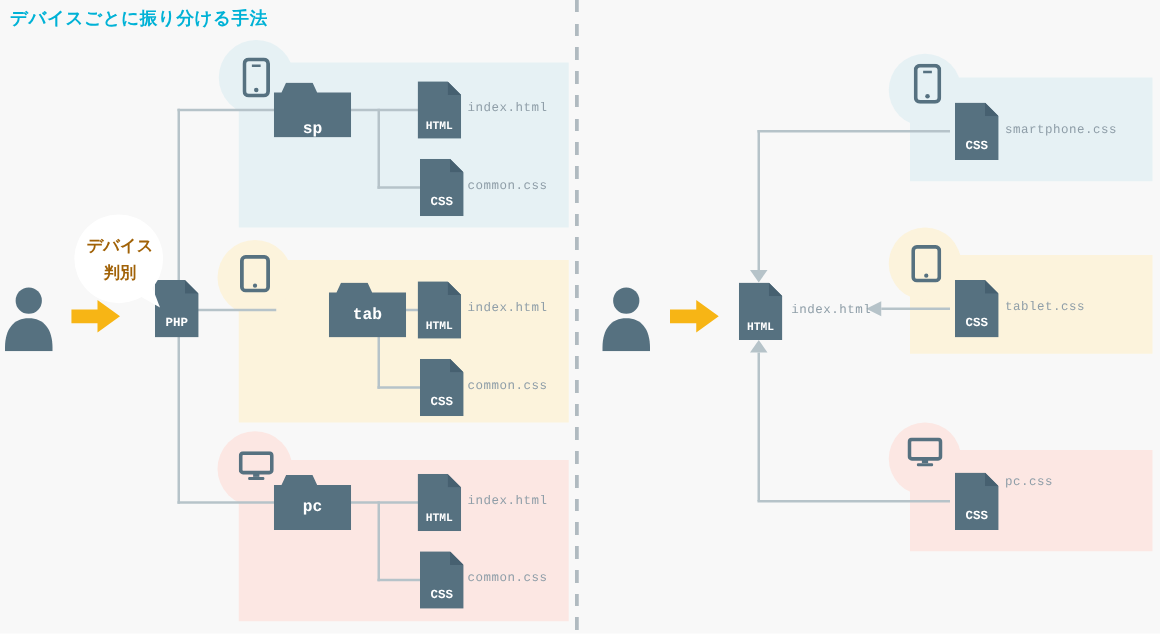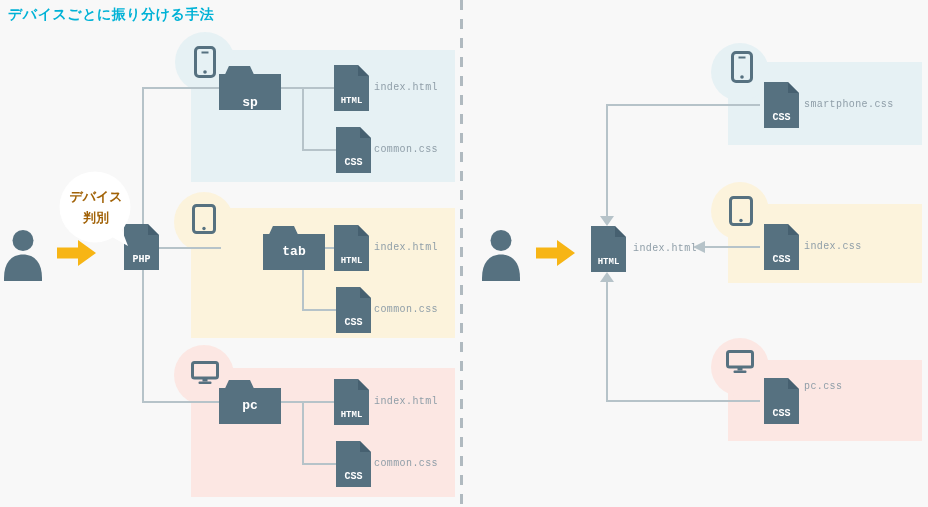--- a/index.html
+++ b/index.html
@@ -238,21 +238,21 @@
   <span class="dev" style="left:729px;top:196px;">
     <svg width="24" height="30" viewBox="0 0 24 30">
         <rect x="1.5" y="1.5" width="21" height="27" rx="3" fill="none" stroke="#567180" stroke-width="3"></rect>
         <circle cx="12" cy="24.5" r="1.7" fill="#567180"></circle>
       </svg>
   </span>
   <div class="file" style="left:764px;top:224px;">
     <span class="fold"></span>
     <span class="ftype">CSS</span>
   </div>
-  <div class="flabel" style="left:804px;top:239px;">index.css</div>
+  <div class="flabel" style="left:804px;top:239px;">tablet.css</div>
 
   <span class="dev" style="left:726px;top:350px;">
     <svg width="28" height="24" viewBox="0 0 28 24">
         <rect x="1.5" y="1.5" width="25" height="15.5" rx="2" fill="none" stroke="#567180" stroke-width="3"></rect>
         <rect x="11.5" y="17.5" width="5" height="3" fill="#567180"></rect>
         <rect x="7.5" y="20.5" width="13" height="2.5" rx="1" fill="#567180"></rect>
       </svg>
   </span>
   <div class="file" style="left:764px;top:378px;">
     <span class="fold"></span>

